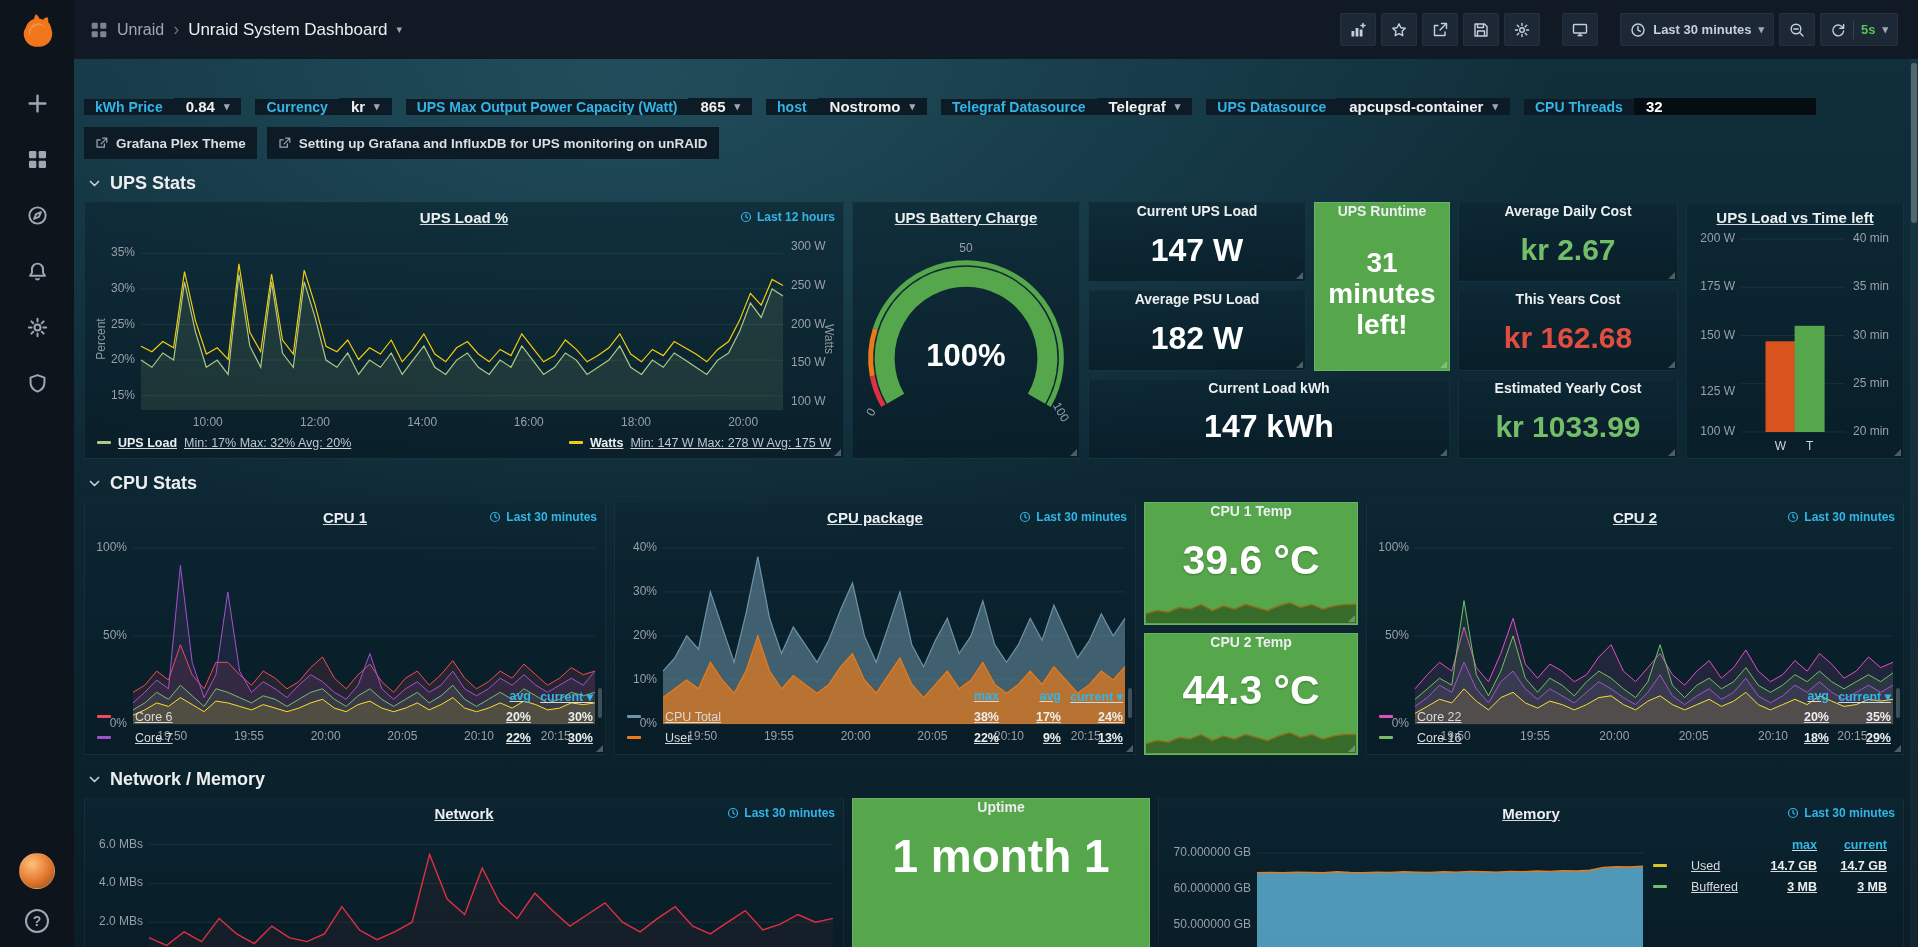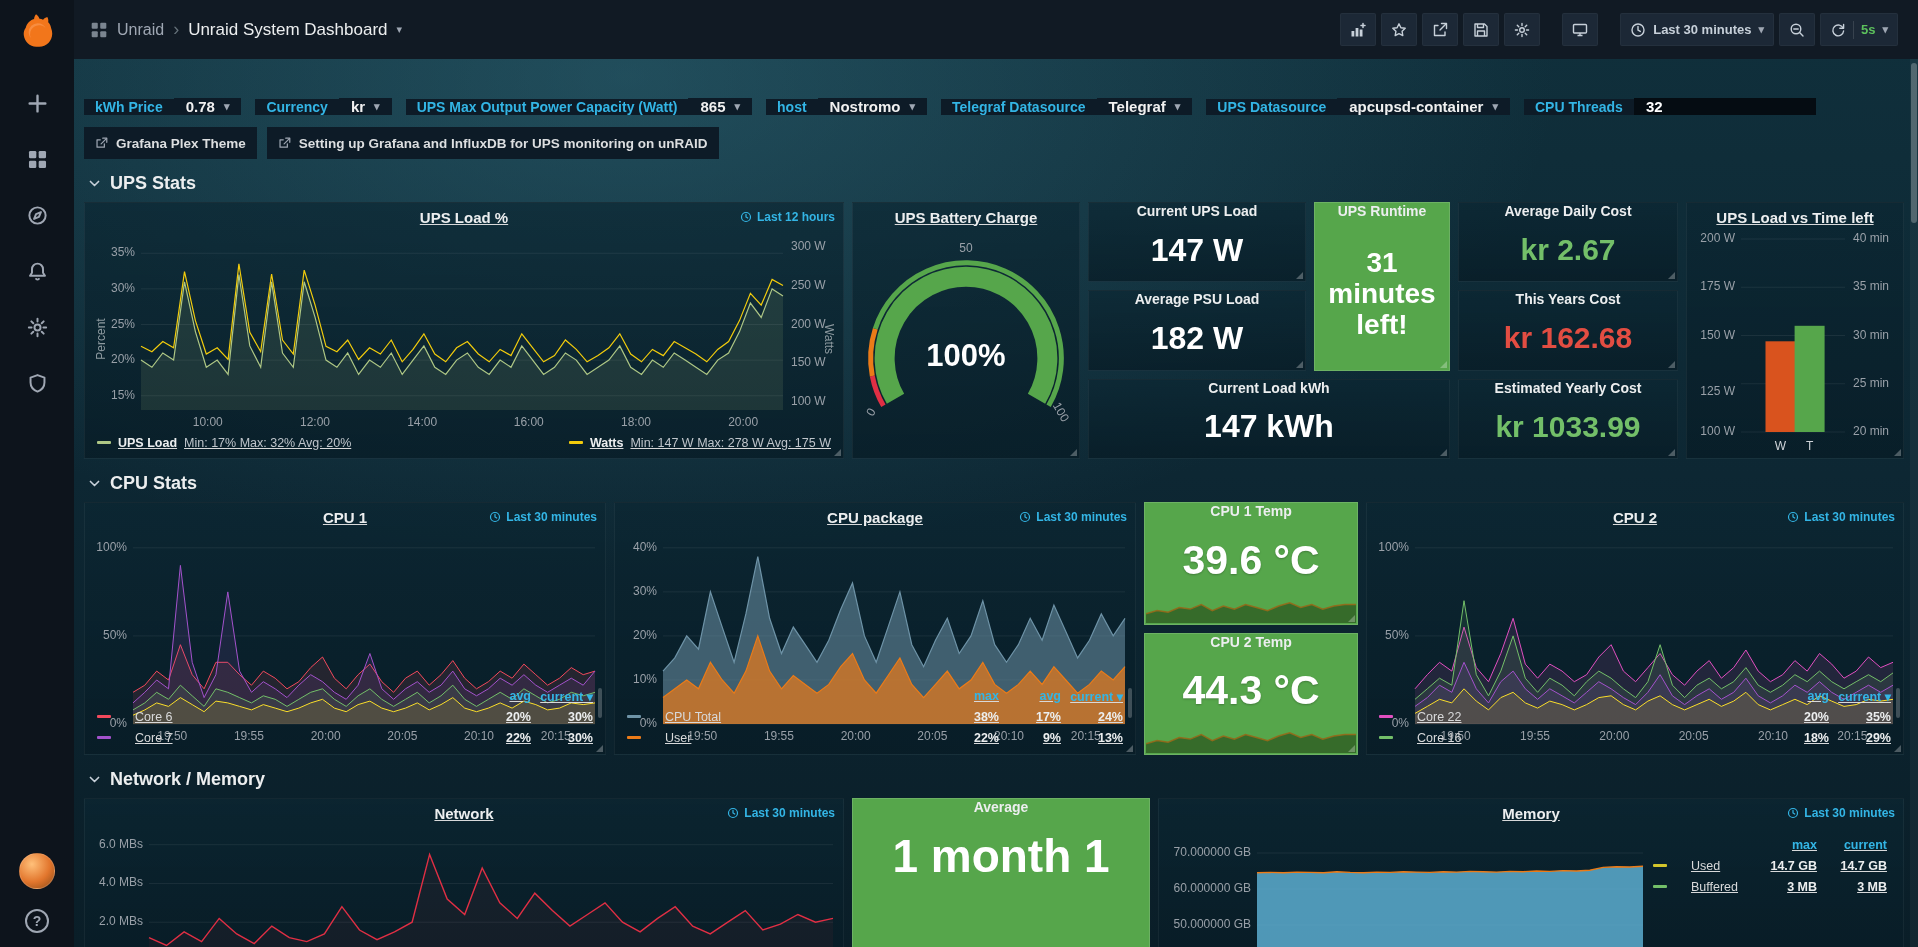--- a/index.html
+++ b/index.html
@@ -268,21 +268,21 @@
         </div>
       </div>
     </header>
 
     <div class="dash">
 
       <div class="vars-row">
         <div class="pill">
           <span class="pill-label">kWh Price</span>
           <span class="pill-value">
-              <span>0.78</span>
+              <span>0.84</span>
               <span class="caret"></span>
             </span>
         </div>
         <div class="pill">
           <span class="pill-label">Currency</span>
           <span class="pill-value">
               <span>kr</span>
               <span class="caret"></span>
             </span>
         </div>
@@ -731,21 +731,21 @@
                 <path d="M64.0,110.7L81.5,118.5L99.1,104.9L116.6,114.6L134.2,91.4L151.7,106.9L169.2,116.6L186.8,99.1L204.3,110.7L221.8,114.6L239.4,106.9L256.9,79.7L274.5,103.0L292.0,112.7L309.5,104.9L327.1,95.2L344.6,27.4L362.2,72.0L379.7,87.5L397.2,41.0L414.8,75.8L432.3,91.4L449.8,66.2L467.4,83.6L484.9,99.1L502.5,87.5L520.0,75.8L537.5,95.2L555.1,104.9L572.6,91.4L590.2,79.7L607.7,99.1L625.2,106.9L642.8,95.2L660.3,83.6L677.8,103.0L695.4,97.2L712.9,87.5L730.5,95.2L748.0,91.4L748.0,134.0L64,134.0Z" fill="#e02f44" fill-opacity="0.06" stroke="none"></path>
                 <path d="M64.0,110.7L81.5,118.5L99.1,104.9L116.6,114.6L134.2,91.4L151.7,106.9L169.2,116.6L186.8,99.1L204.3,110.7L221.8,114.6L239.4,106.9L256.9,79.7L274.5,103.0L292.0,112.7L309.5,104.9L327.1,95.2L344.6,27.4L362.2,72.0L379.7,87.5L397.2,41.0L414.8,75.8L432.3,91.4L449.8,66.2L467.4,83.6L484.9,99.1L502.5,87.5L520.0,75.8L537.5,95.2L555.1,104.9L572.6,91.4L590.2,79.7L607.7,99.1L625.2,106.9L642.8,95.2L660.3,83.6L677.8,103.0L695.4,97.2L712.9,87.5L730.5,95.2L748.0,91.4" fill="none" stroke="#e02f44" stroke-width="1.4"></path>
               </svg>
               <div class="tick" style="left: 10px; top: 87.2308px; width: 48px; text-align: right;">2.0 MBs</div>
               <div class="tick" style="left: 10px; top: 48.4615px; width: 48px; text-align: right;">4.0 MBs</div>
               <div class="tick" style="left: 10px; top: 9.69231px; width: 48px; text-align: right;">6.0 MBs</div>
             </div>
         </div>
 
         <div class="panel stat-panel green" style="flex:0 0 298px">
-          <div class="stat-title">Average</div>
+          <div class="stat-title">Uptime</div>
           <div class="uptime-value">1 month 1</div>
         </div>
 
         <div class="panel graph-panel" style="flex:1">
           <div class="panel-header">
             <span class="panel-title">Memory</span>
             <span class="time-override">
               <svg viewBox="0 0 16 16" fill="none" stroke="currentColor" stroke-width="1.6" stroke-linecap="round">
                   <circle cx="8" cy="8" r="6"></circle>
                   <path d="M8 4.5V8l2.3 1.4"></path>

